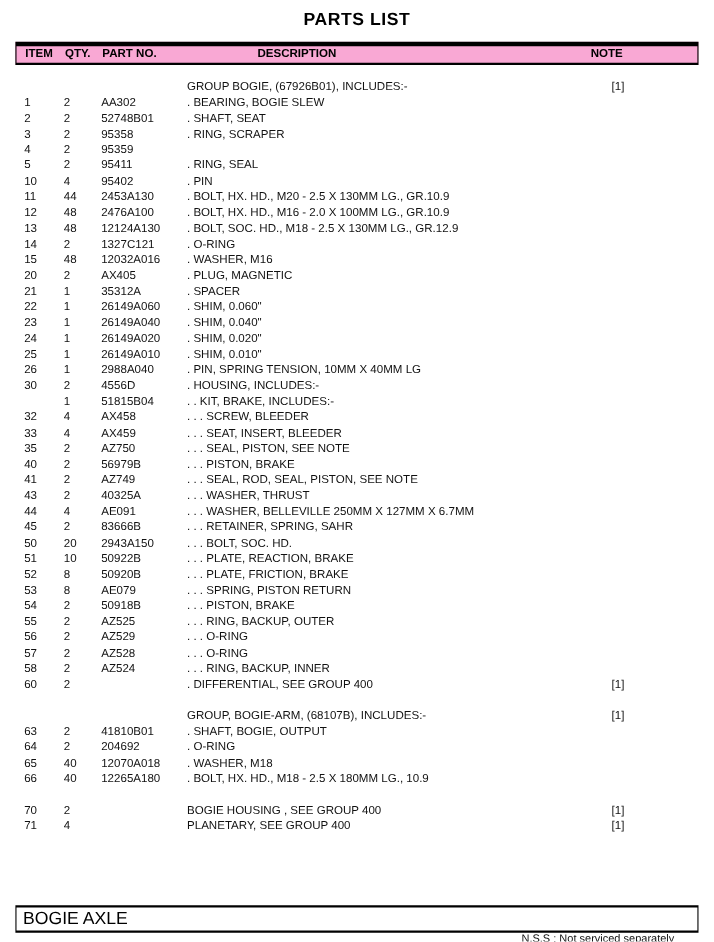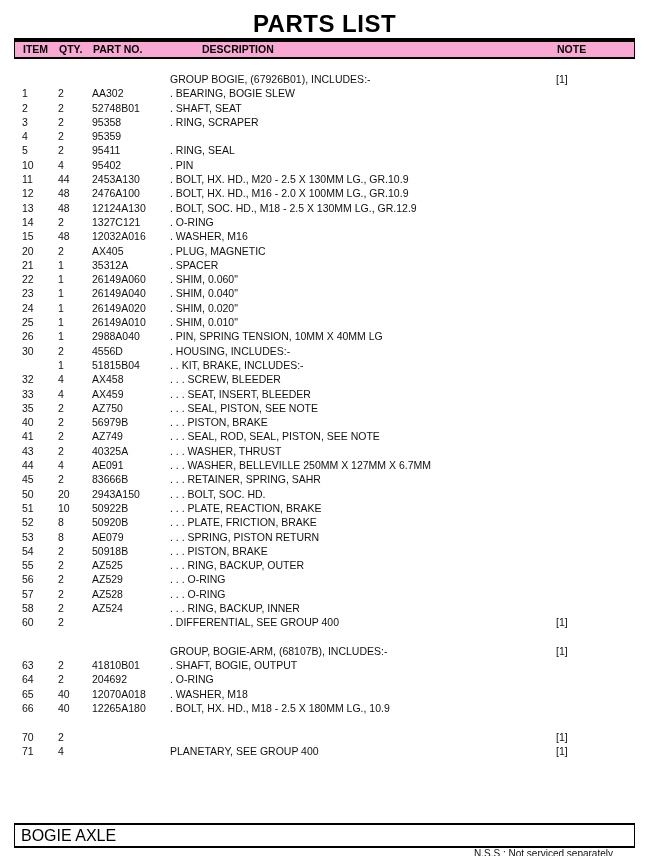--- a/index.html
+++ b/index.html
@@ -9,36 +9,36 @@
     font-family:"Liberation Sans", sans-serif;
   }
   .page{position:absolute;inset:0;}
   .logo{
     position:absolute;left:20px;top:7px;
     font-size:24px;font-weight:bold;letter-spacing:-0.5px;white-space:nowrap;
   }
   .logo .reg{font-size:9px;font-weight:bold;vertical-align:10px;letter-spacing:0;}
   .title{
     position:absolute;left:14px;top:10px;width:621px;
-    text-align:center;font-size:24px;font-weight:bold;letter-spacing:0.5px;
+    text-align:center;font-size:16px;font-weight:bold;letter-spacing:0.5px;
   }
   .table-header{
     position:absolute;left:14px;top:38px;width:619px;height:15px;
     border-top:4px solid #000;border-bottom:2px solid #000;
     border-left:1px solid #000;border-right:1px solid #000;
     background:#f9a8d4;
   }
   .table-header .hcell{
     position:absolute;top:1px;font-size:10.5px;font-weight:bold;white-space:pre;
   }
   .h-item{left:8px;}
   .h-qty{left:44px;}
   .h-part{left:78px;}
-  .h-desc{left:140px;padding-left:47px;}
-  .h-note{left:542px;}
+  .h-desc{left:172px;padding-left:47px;}
+  .h-note{left:522px;}
   .table-body{position:absolute;left:0;top:72px;width:649px;}
   .row{position:relative;height:14.3px;}
   .cell{
     position:absolute;top:0;font-size:10.5px;line-height:14.3px;
     white-space:pre;color:#111;
   }
   .col-item{left:22px;}
   .col-qty{left:58px;}
   .col-part{left:92px;}
   .col-desc{left:170px;}
@@ -330,20 +330,21 @@
       <div class="row">
         <span class="cell col-item">66</span>
         <span class="cell col-qty">40</span>
         <span class="cell col-part">12265A180</span>
         <span class="cell col-desc">. BOLT, HX. HD., M18 - 2.5 X 180MM LG., 10.9</span>
       </div>
       <div class="row"></div>
       <div class="row">
         <span class="cell col-item">70</span>
         <span class="cell col-qty">2</span>
+        <span class="cell col-desc">BOGIE HOUSING , SEE GROUP 400</span>
         <span class="cell col-note">[1]</span>
       </div>
       <div class="row">
         <span class="cell col-item">71</span>
         <span class="cell col-qty">4</span>
         <span class="cell col-desc">PLANETARY, SEE GROUP 400</span>
         <span class="cell col-note">[1]</span>
       </div>
     </div>
 

